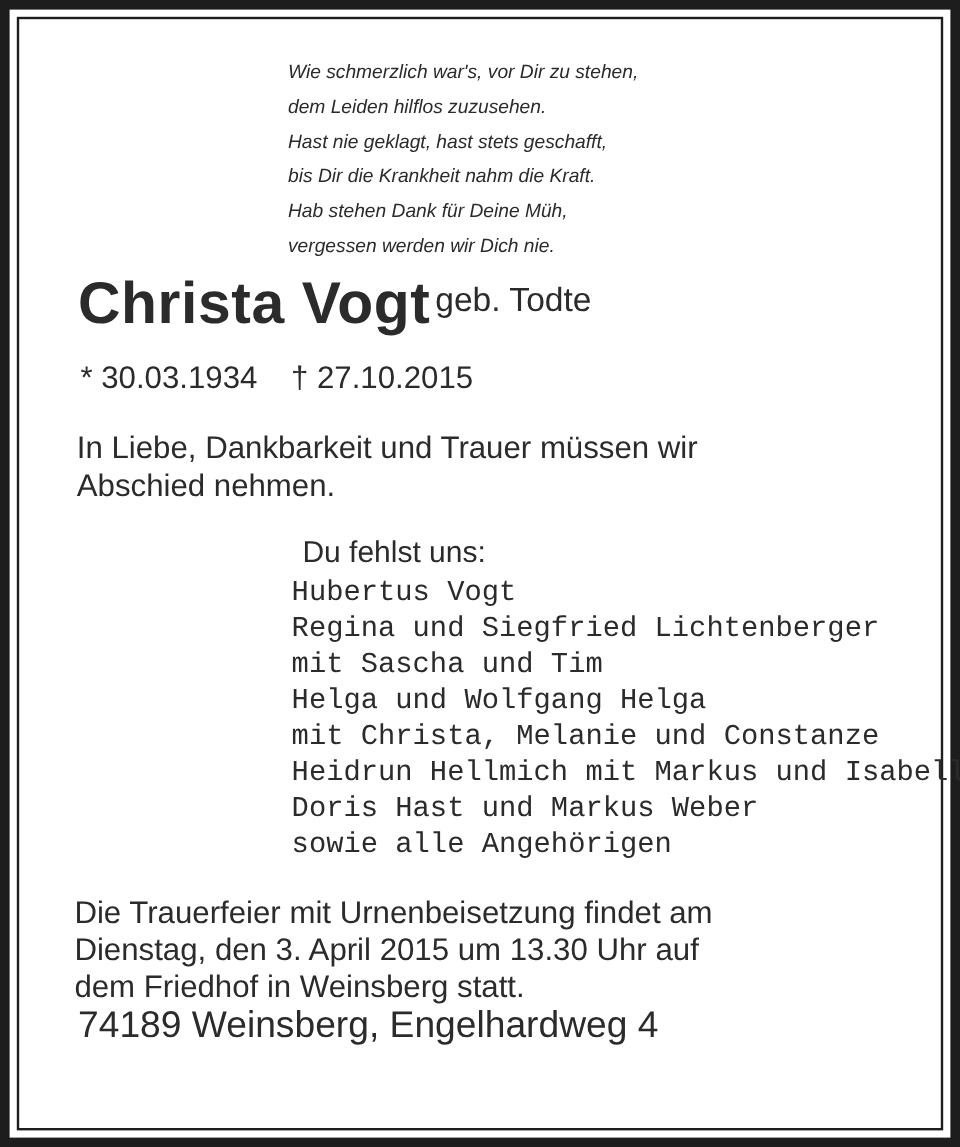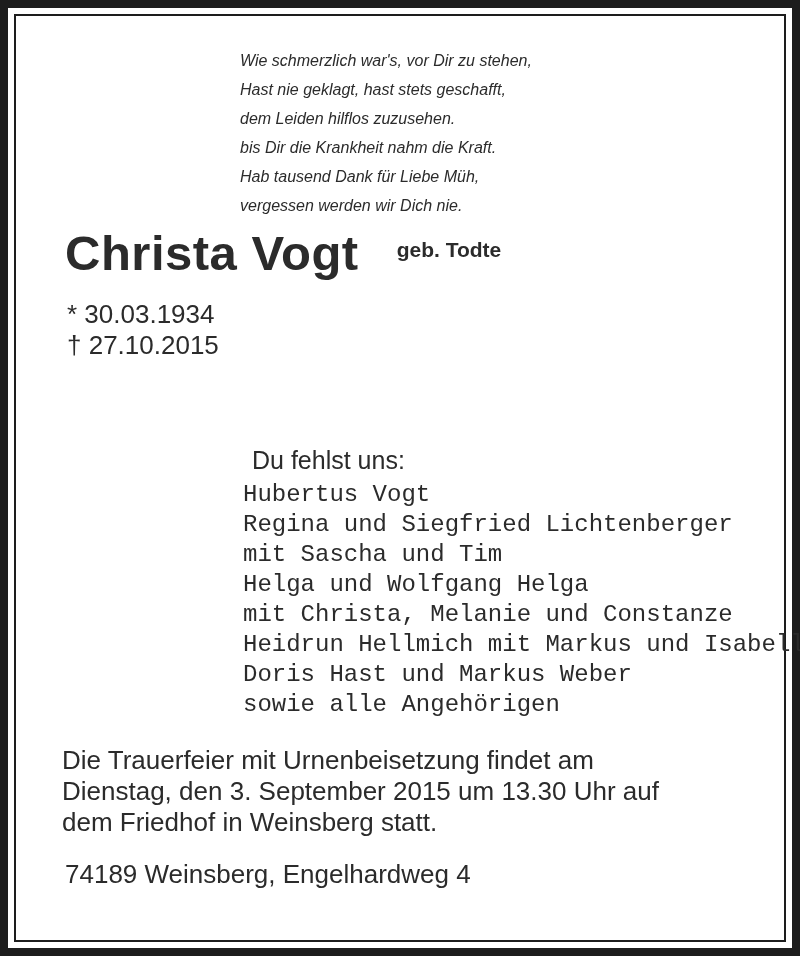--- a/index.html
+++ b/index.html
@@ -50,33 +50,33 @@
     display: flex;
     align-items: center;
     white-space: nowrap;
   }
   .deceased-name {
     font-size: 49px;
     font-weight: bold;
     letter-spacing: 0.5px;
   }
   .maiden-name {
-    font-size: 21px;
-    font-weight: bold;
-    margin-left: 38px;
+    font-size: 28px;
+    font-weight: normal;
+    margin-left: 4px;
     transform: translateY(-3px);
   }
   .dates {
     position: absolute;
     left: 67px;
     top: 299px;
     font-size: 26px;
     display: flex;
+    gap: 28px;
     white-space: nowrap;
-    flex-direction: column;
   }
   .intro {
     position: absolute;
     left: 64px;
     top: 358px;
     font-size: 26px;
     line-height: 31px;
     white-space: nowrap;
   }
   .missing-heading {
@@ -99,69 +99,71 @@
     position: absolute;
     left: 62px;
     top: 745px;
     font-size: 26px;
     line-height: 31px;
     white-space: nowrap;
   }
   .address {
     position: absolute;
     left: 65px;
-    top: 859px;
-    font-size: 26px;
+    top: 836px;
+    font-size: 31px;
     white-space: nowrap;
   }
 </style>
 </head>
 <body>
 
 <div class="page">
 
   <div class="frame-outer"></div>
   <div class="frame-inner"></div>
 
   <div class="poem">
       <div>Wie schmerzlich war's, vor Dir zu stehen,</div>
+      <div>dem Leiden hilflos zuzusehen.</div>
       <div>Hast nie geklagt, hast stets geschafft,</div>
-      <div>dem Leiden hilflos zuzusehen.</div>
       <div>bis Dir die Krankheit nahm die Kraft.</div>
-      <div>Hab tausend Dank für Liebe Müh,</div>
+      <div>Hab stehen Dank für Deine Müh,</div>
       <div>vergessen werden wir Dich nie.</div>
     </div>
 
   <div class="name-row">
     <span class="deceased-name">Christa Vogt</span>
     <span class="maiden-name">geb. Todte</span>
   </div>
 
   <div class="dates">
     <span>* 30.03.1934</span>
     <span>† 27.10.2015</span>
   </div>
 
   <div class="intro">
+      <div>In Liebe, Dankbarkeit und Trauer müssen wir</div>
+      <div>Abschied nehmen.</div>
     </div>
 
   <div class="missing-heading">Du fehlst uns:</div>
 
   <div class="mourners">
       <div>Hubertus Vogt</div>
       <div>Regina und Siegfried Lichtenberger</div>
       <div>mit Sascha und Tim</div>
       <div>Helga und Wolfgang Helga</div>
       <div>mit Christa, Melanie und Constanze</div>
       <div>Heidrun Hellmich mit Markus und Isabell</div>
       <div>Doris Hast und Markus Weber</div>
       <div>sowie alle Angehörigen</div>
     </div>
 
   <div class="funeral">
       <div>Die Trauerfeier mit Urnenbeisetzung findet am</div>
-      <div>Dienstag, den 3. September 2015 um 13.30 Uhr auf</div>
+      <div>Dienstag, den 3. April 2015 um 13.30 Uhr auf</div>
       <div>dem Friedhof in Weinsberg statt.</div>
     </div>
 
   <div class="address">74189 Weinsberg, Engelhardweg 4</div>
 
 </div>
 
 </body></html>

